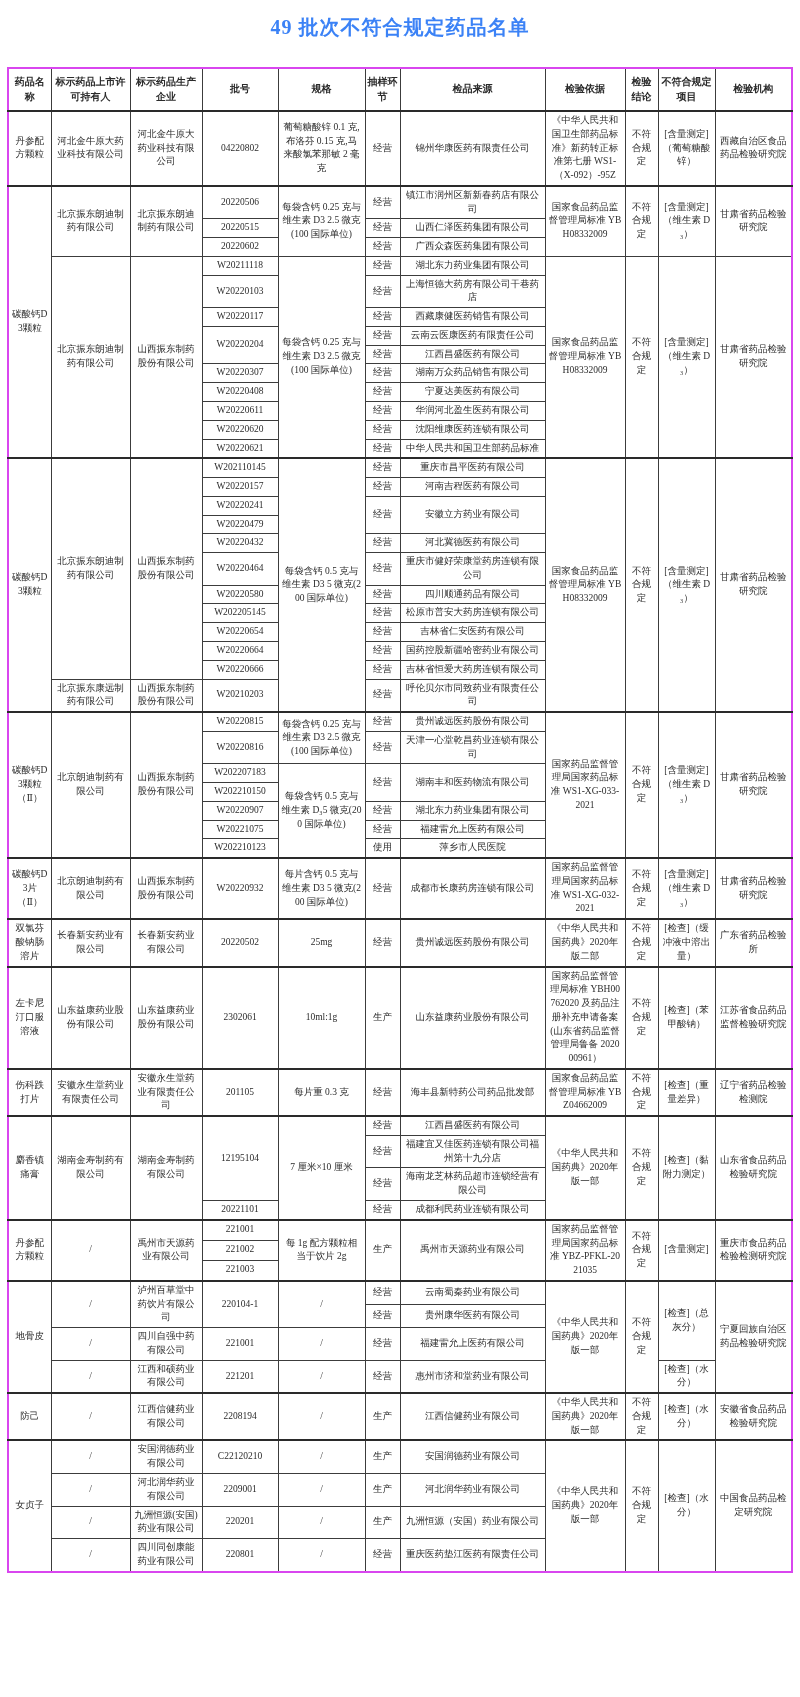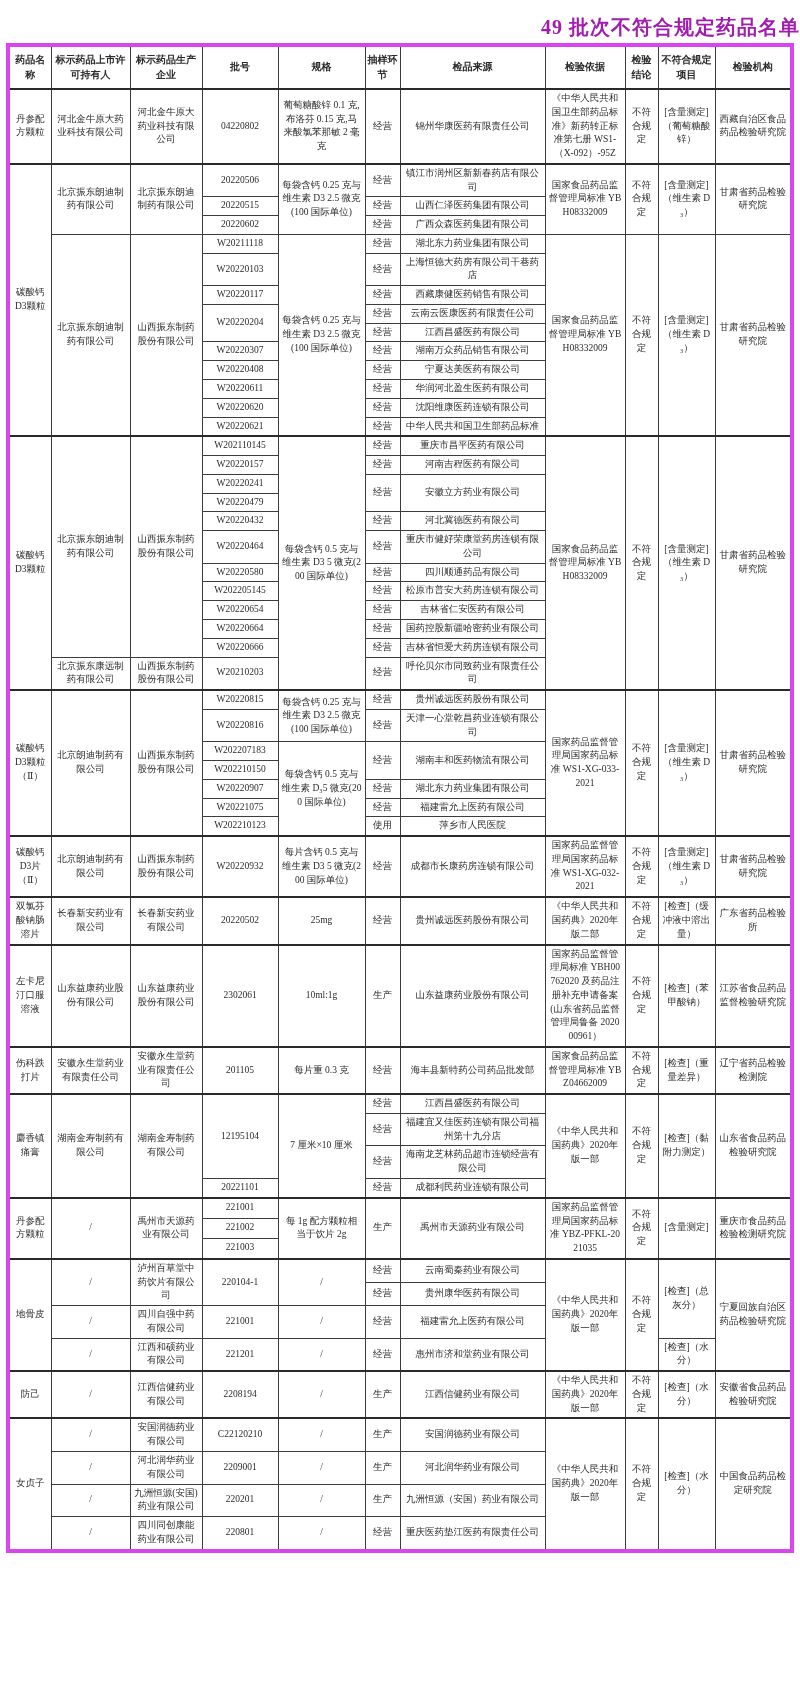--- a/index.html
+++ b/index.html
@@ -1,19 +1,19 @@
 <!DOCTYPE html>
 <html><head>
 <meta charset="utf-8">
 <style>
   html,body{margin:0;padding:0;background:#ffffff;}
   body{width:800px;min-height:1697px;font-family:"Liberation Serif","DejaVu Serif",serif;color:#2b2b2b;}
   .page{width:800px;box-sizing:border-box;padding-top:8px;}
-  .title{text-align:right;font-size:20px;font-weight:bold;letter-spacing:1px;margin:6px 0 2px 0;color:#a21caf;}
-  table.doc{border-collapse:collapse;table-layout:fixed;width:784px;margin:0 auto;border:4px solid #d946ef;}
+  .title{text-align:center;font-size:20px;font-weight:bold;letter-spacing:1px;margin:6px 0 26px 0;color:#3b82f6;}
+  table.doc{border-collapse:collapse;table-layout:fixed;width:784px;margin:0 auto;border:2px solid #d946ef;}
   table.doc th, table.doc td{
     border:1px solid #3c3c3c;
     font-size:9.5px;
     line-height:1.45;
     text-align:center;
     vertical-align:middle;
     padding:2px 3px;
     word-break:break-all;
     color:#2b2b2b;
     background:#fff;

